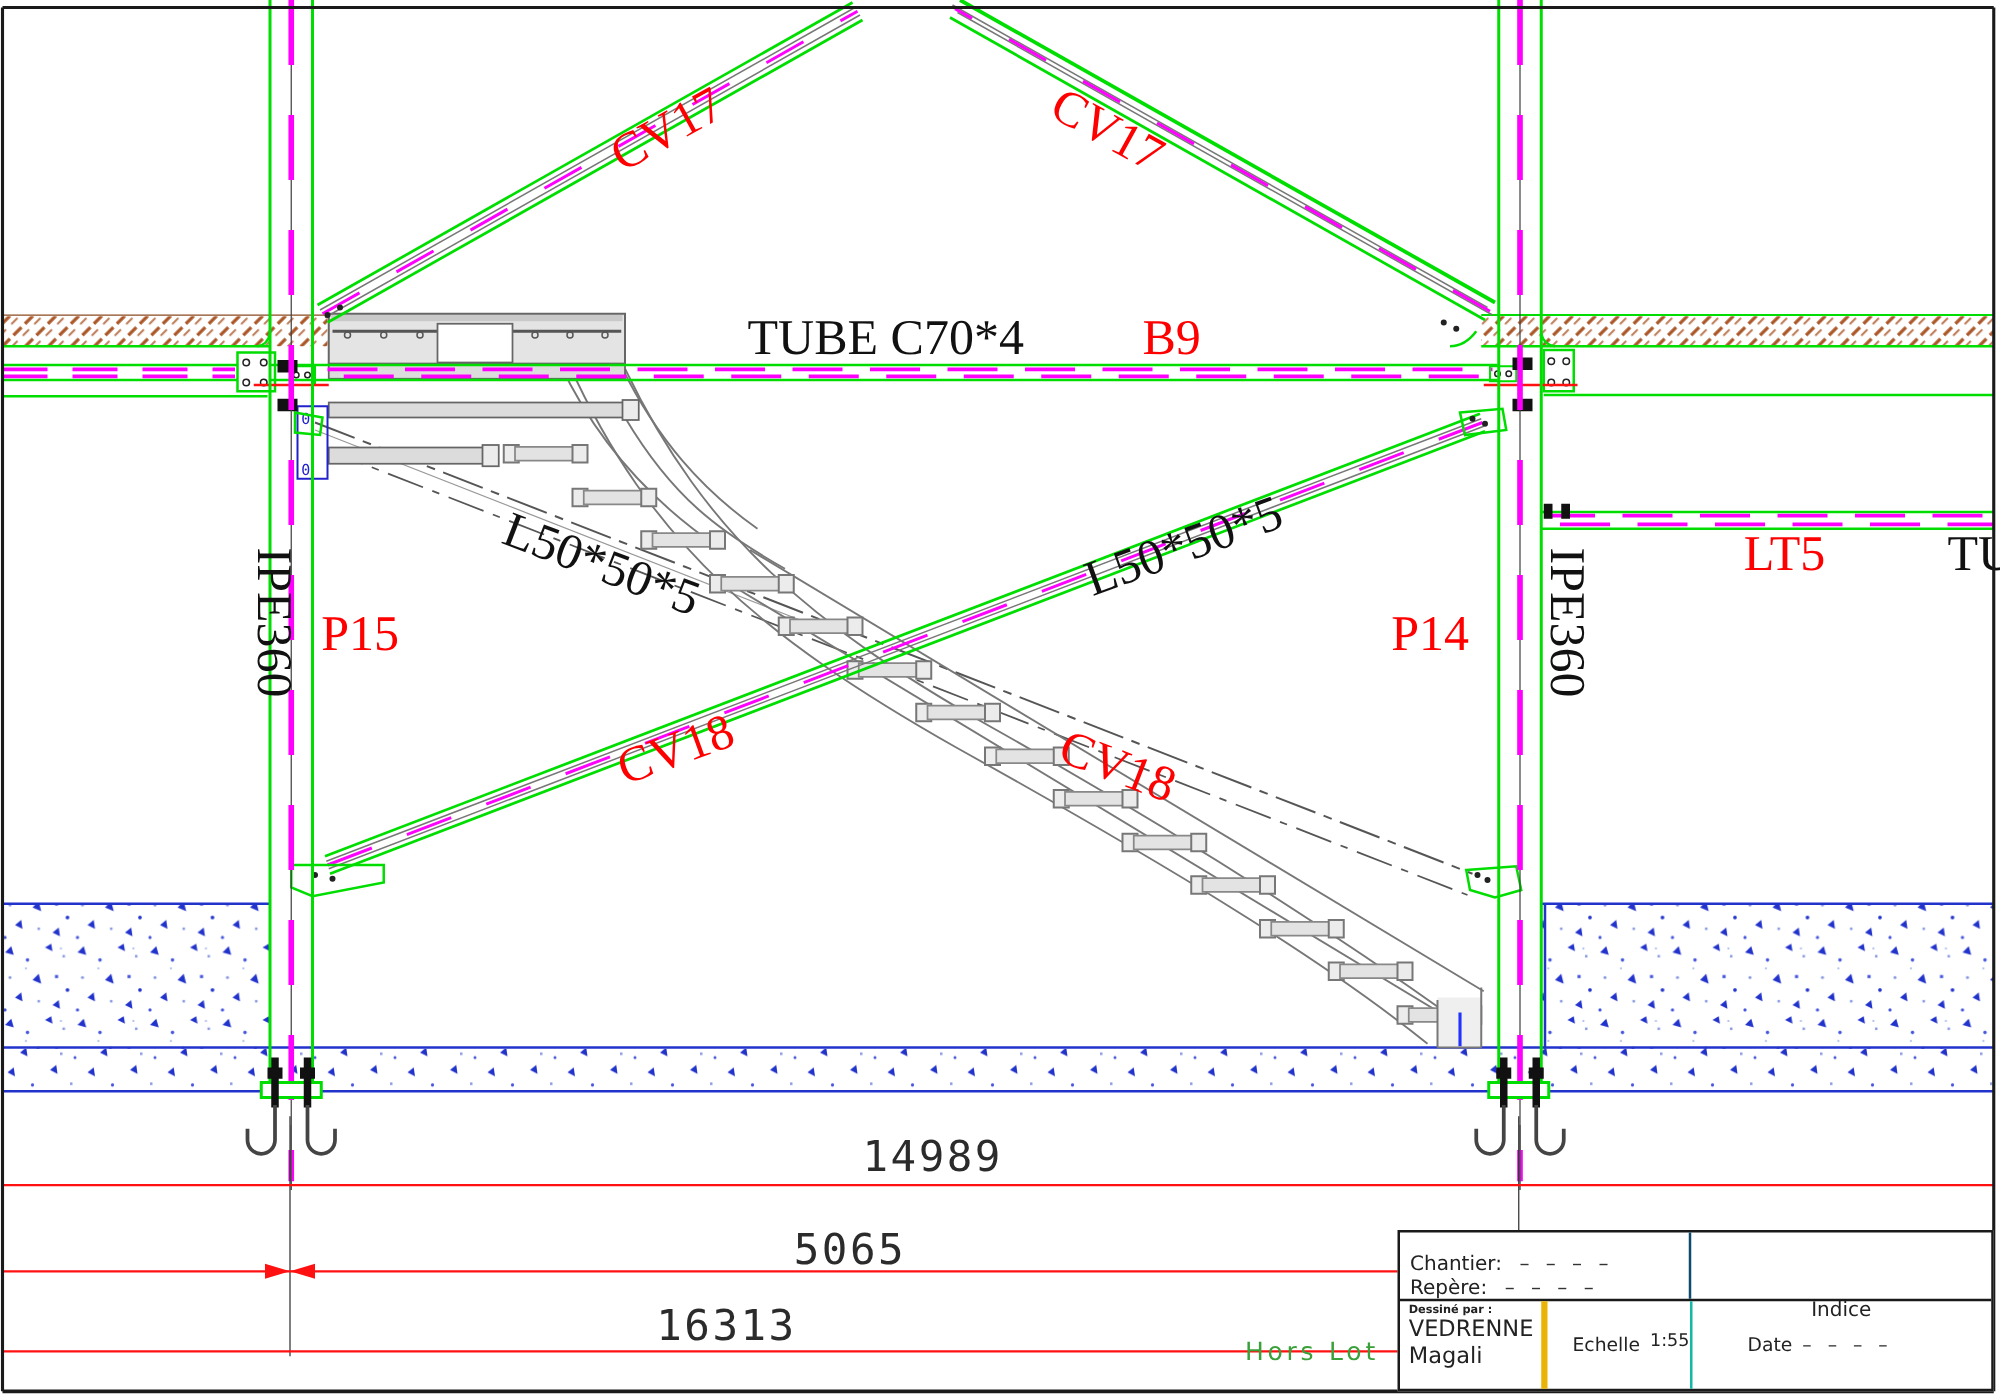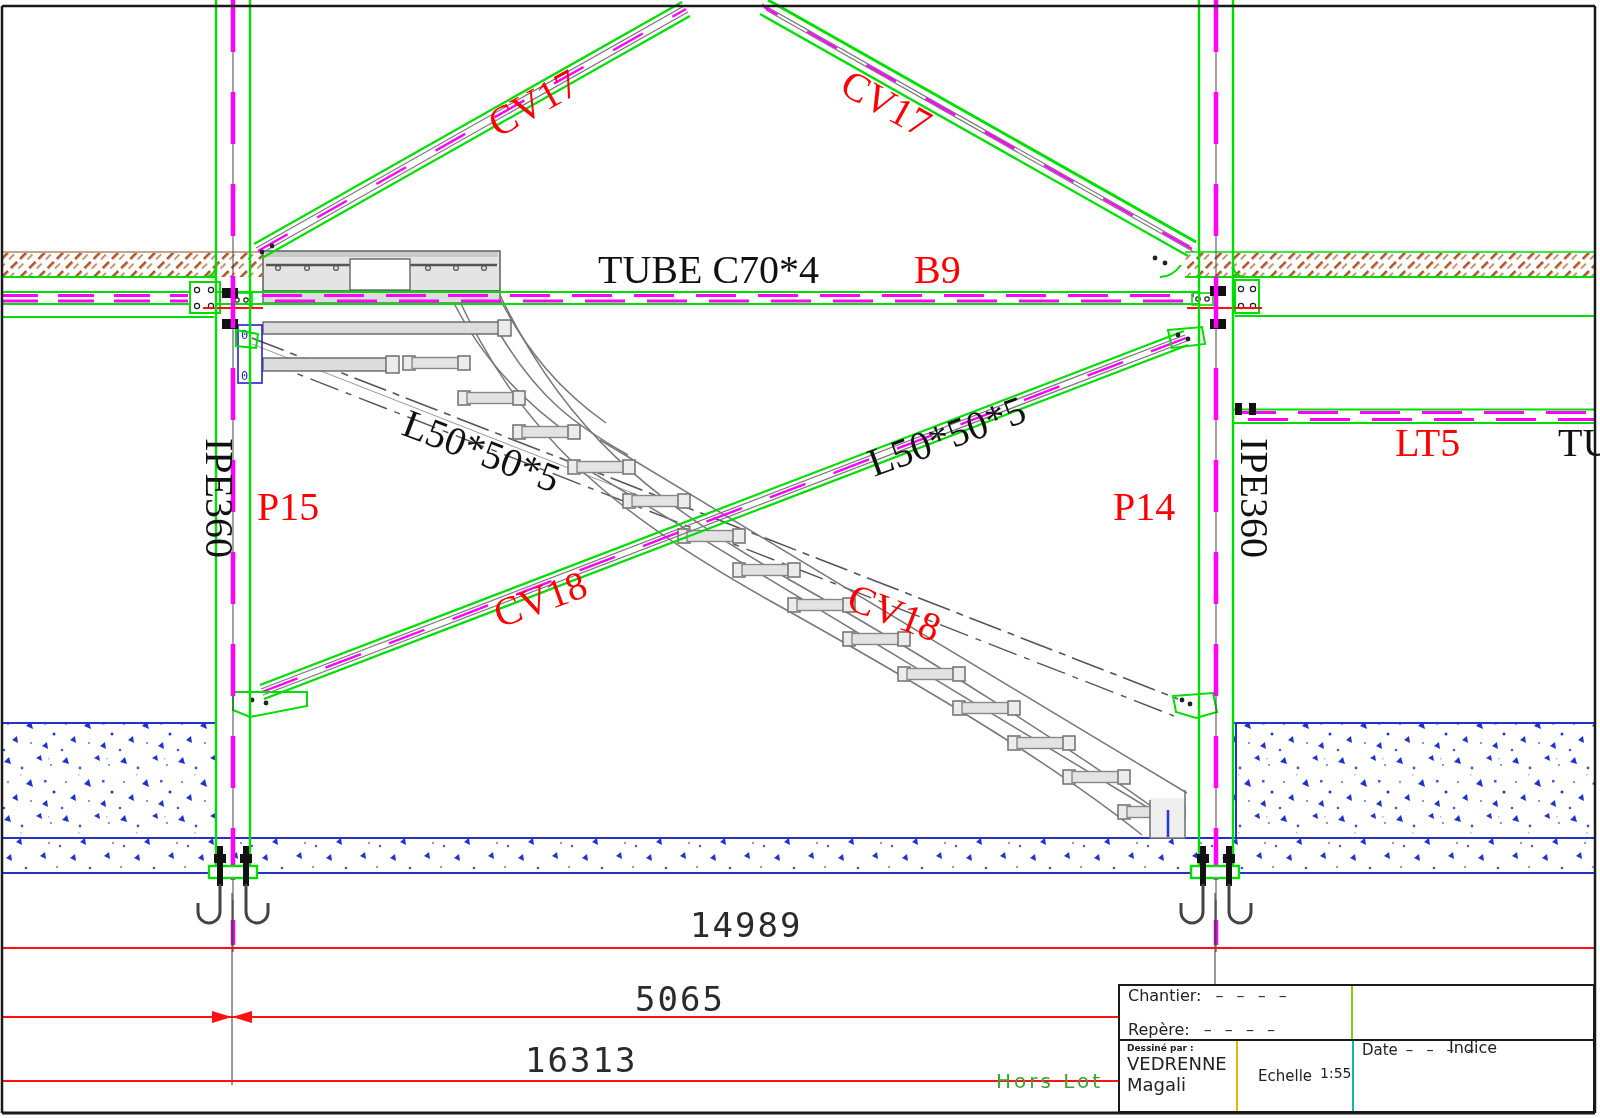--- a/index.html
+++ b/index.html
@@ -24,28 +24,28 @@
   .sq-light{position:absolute;left:24px;top:20px;width:62px;height:60px;border:3px solid #9ad7e4;}
   .sq-word{position:absolute;left:4px;top:2px;font-size:7px;color:#7fcede;letter-spacing:1px;}
   .sq-carres{position:absolute;right:2px;bottom:1px;font-size:7px;color:#9ad7e4;}
   .logo-word{position:absolute;left:6px;bottom:4px;font-size:33px;font-weight:bold;color:#1e89a4;
              letter-spacing:1px;line-height:1;}
   .logo-word sup{font-size:20px;}
   .info-cell{flex:1;display:flex;flex-direction:column;box-sizing:border-box;}
   .ib-row1{height:34px;border-bottom:2px solid #1a1a1a;display:flex;align-items:center;
            padding-left:8px;font-size:16px;box-sizing:border-box;}
   .ib-row2{height:55px;border-bottom:2px solid #1a1a1a;display:flex;box-sizing:border-box;}
-  .ib-row2-left{width:233px;border-right:2px solid #84cc16;box-sizing:border-box;
-                display:flex;flex-direction:column;justify-content:space-between;padding-left:8px;font-size:16px;}
+  .ib-row2-left{width:233px;border-right:2px solid #0c4a6e;box-sizing:border-box;
+                display:flex;flex-direction:column;justify-content:flex-end;padding-left:8px;font-size:16px;}
   .ib-indice{flex:1;text-align:center;font-size:16px;padding-top:4px;margin-top:48px;}
   .ib-row3{flex:1;display:flex;box-sizing:border-box;font-size:15px;}
-  .ib-c1{width:118px;border-right:2px solid #eab308;box-sizing:border-box;padding:2px 16px 0 7px;}
+  .ib-c1{width:118px;border-right:5px solid #eab308;box-sizing:border-box;padding:2px 16px 0 7px;}
   .ib-c2{width:116px;border-right:2px solid #14b8a6;box-sizing:border-box;display:flex;
          align-items:center;gap:8px;padding-left:20px;}
-  .ib-c3{flex:1;display:flex;gap:8px;padding-left:8px;}
+  .ib-c3{flex:1;display:flex;align-items:center;gap:8px;padding-left:8px;margin-left:36px;}
   .tiny{font-size:9px;font-weight:bold;}
   .dashval{letter-spacing:4px;color:#333;}
   .row-line{display:flex;gap:14px;align-items:center;}
   .scaleval{font-size:14px;position:relative;top:-3px;}
   .drawn-name{font-size:18px;}
 </style>
 </head>
 <body>
 
 <div class="stage">

